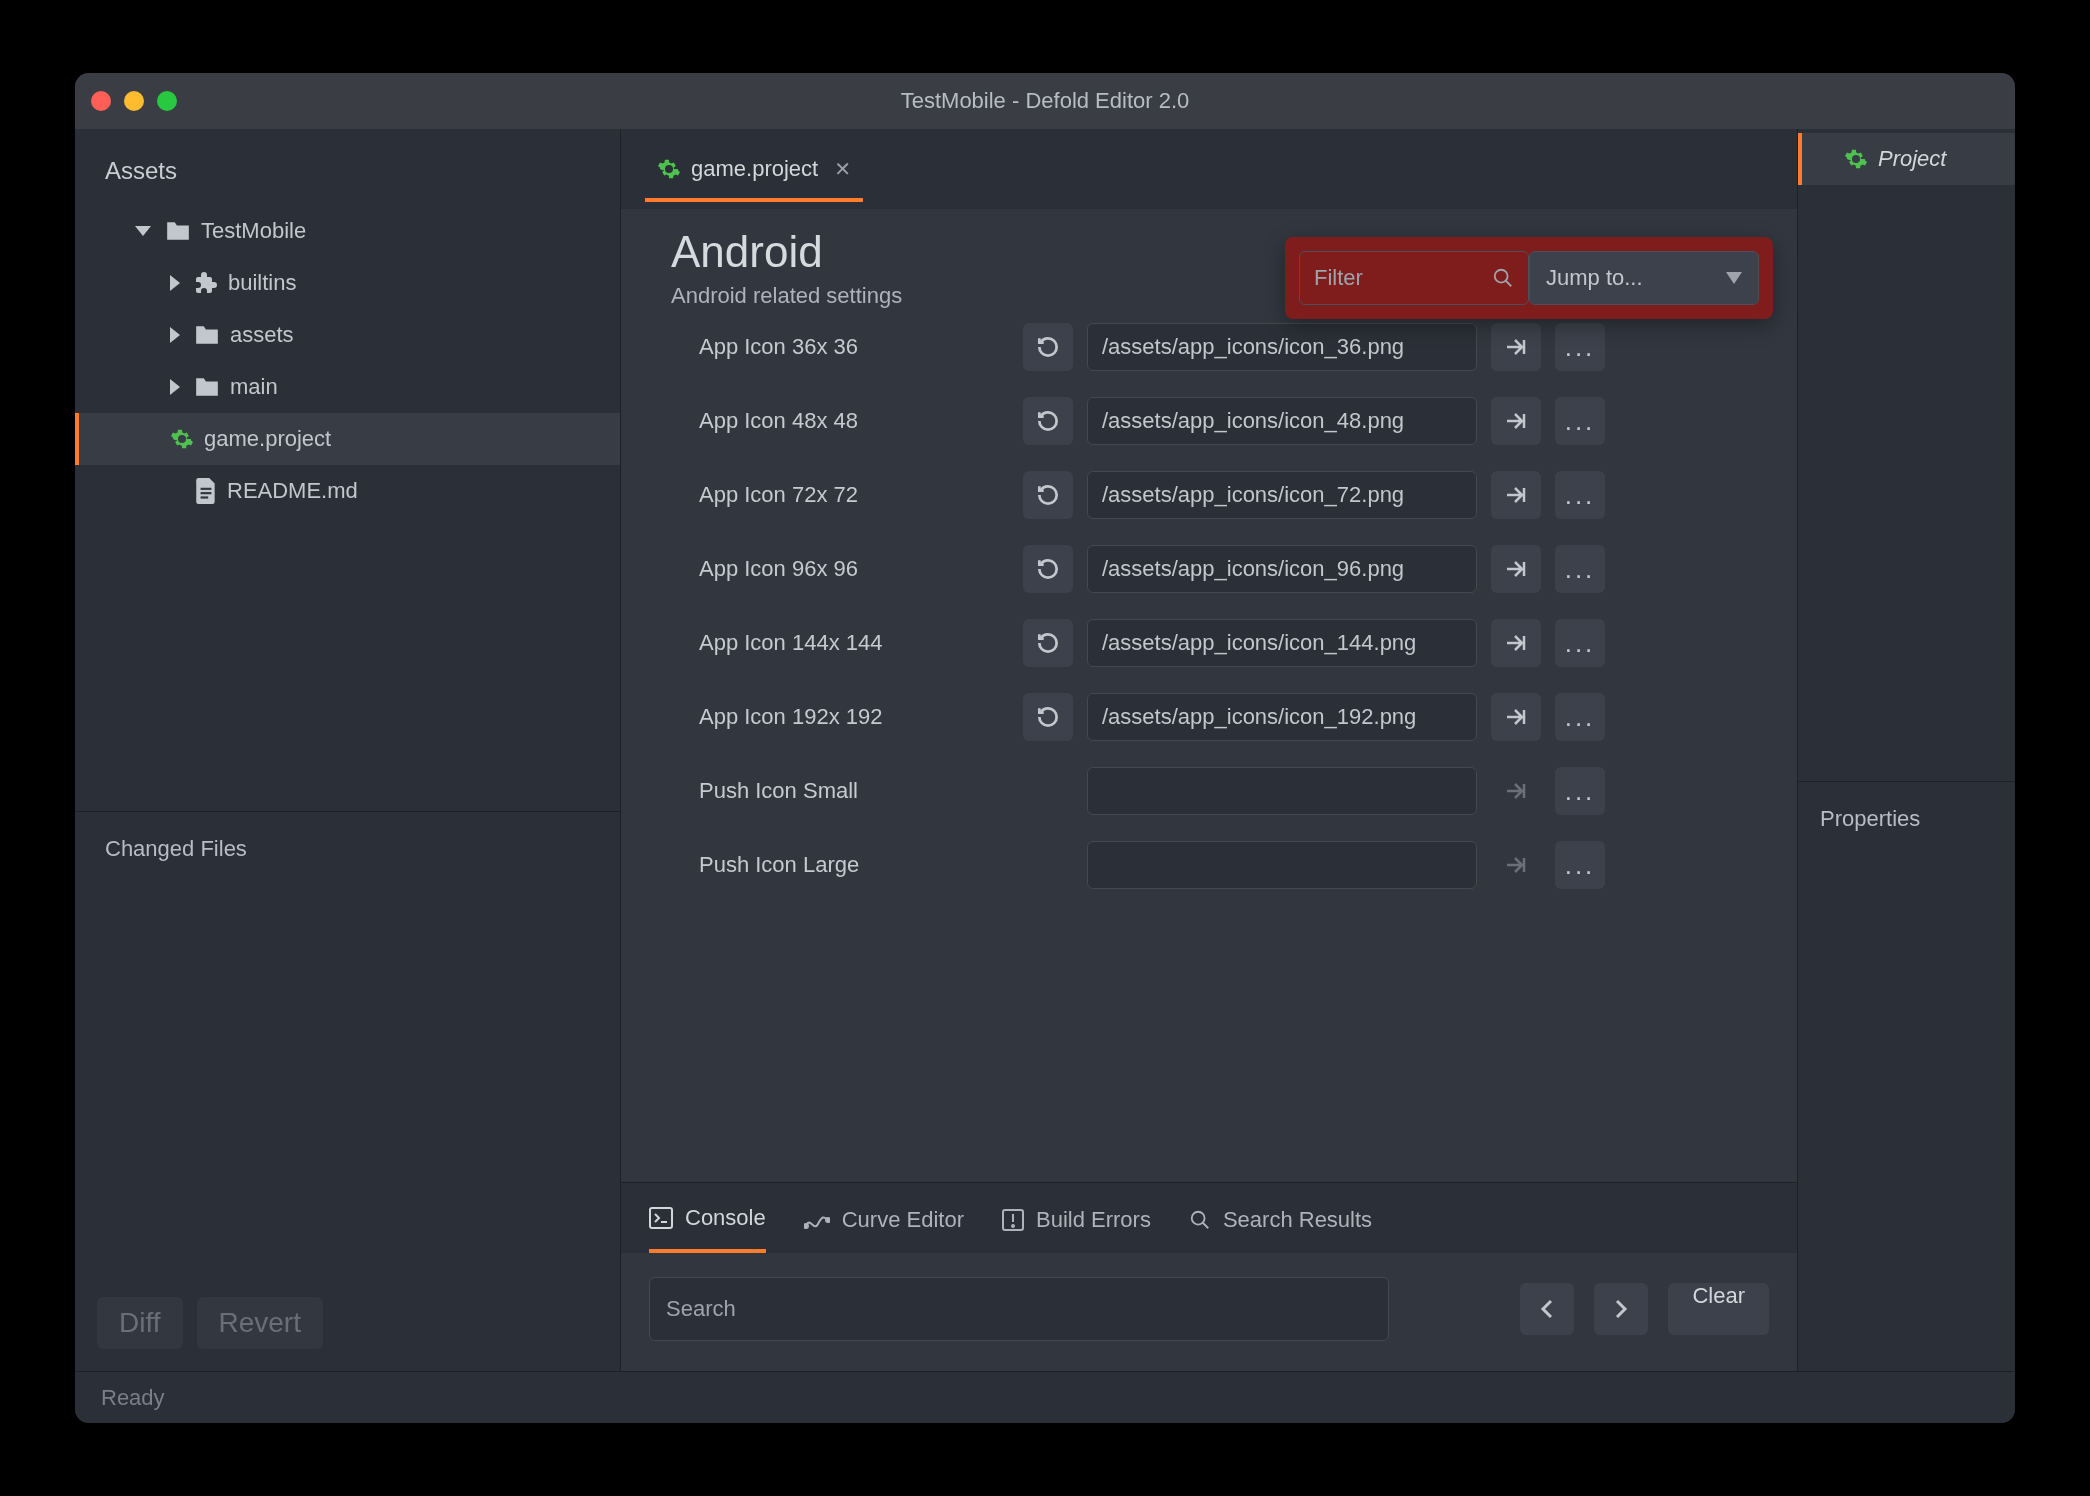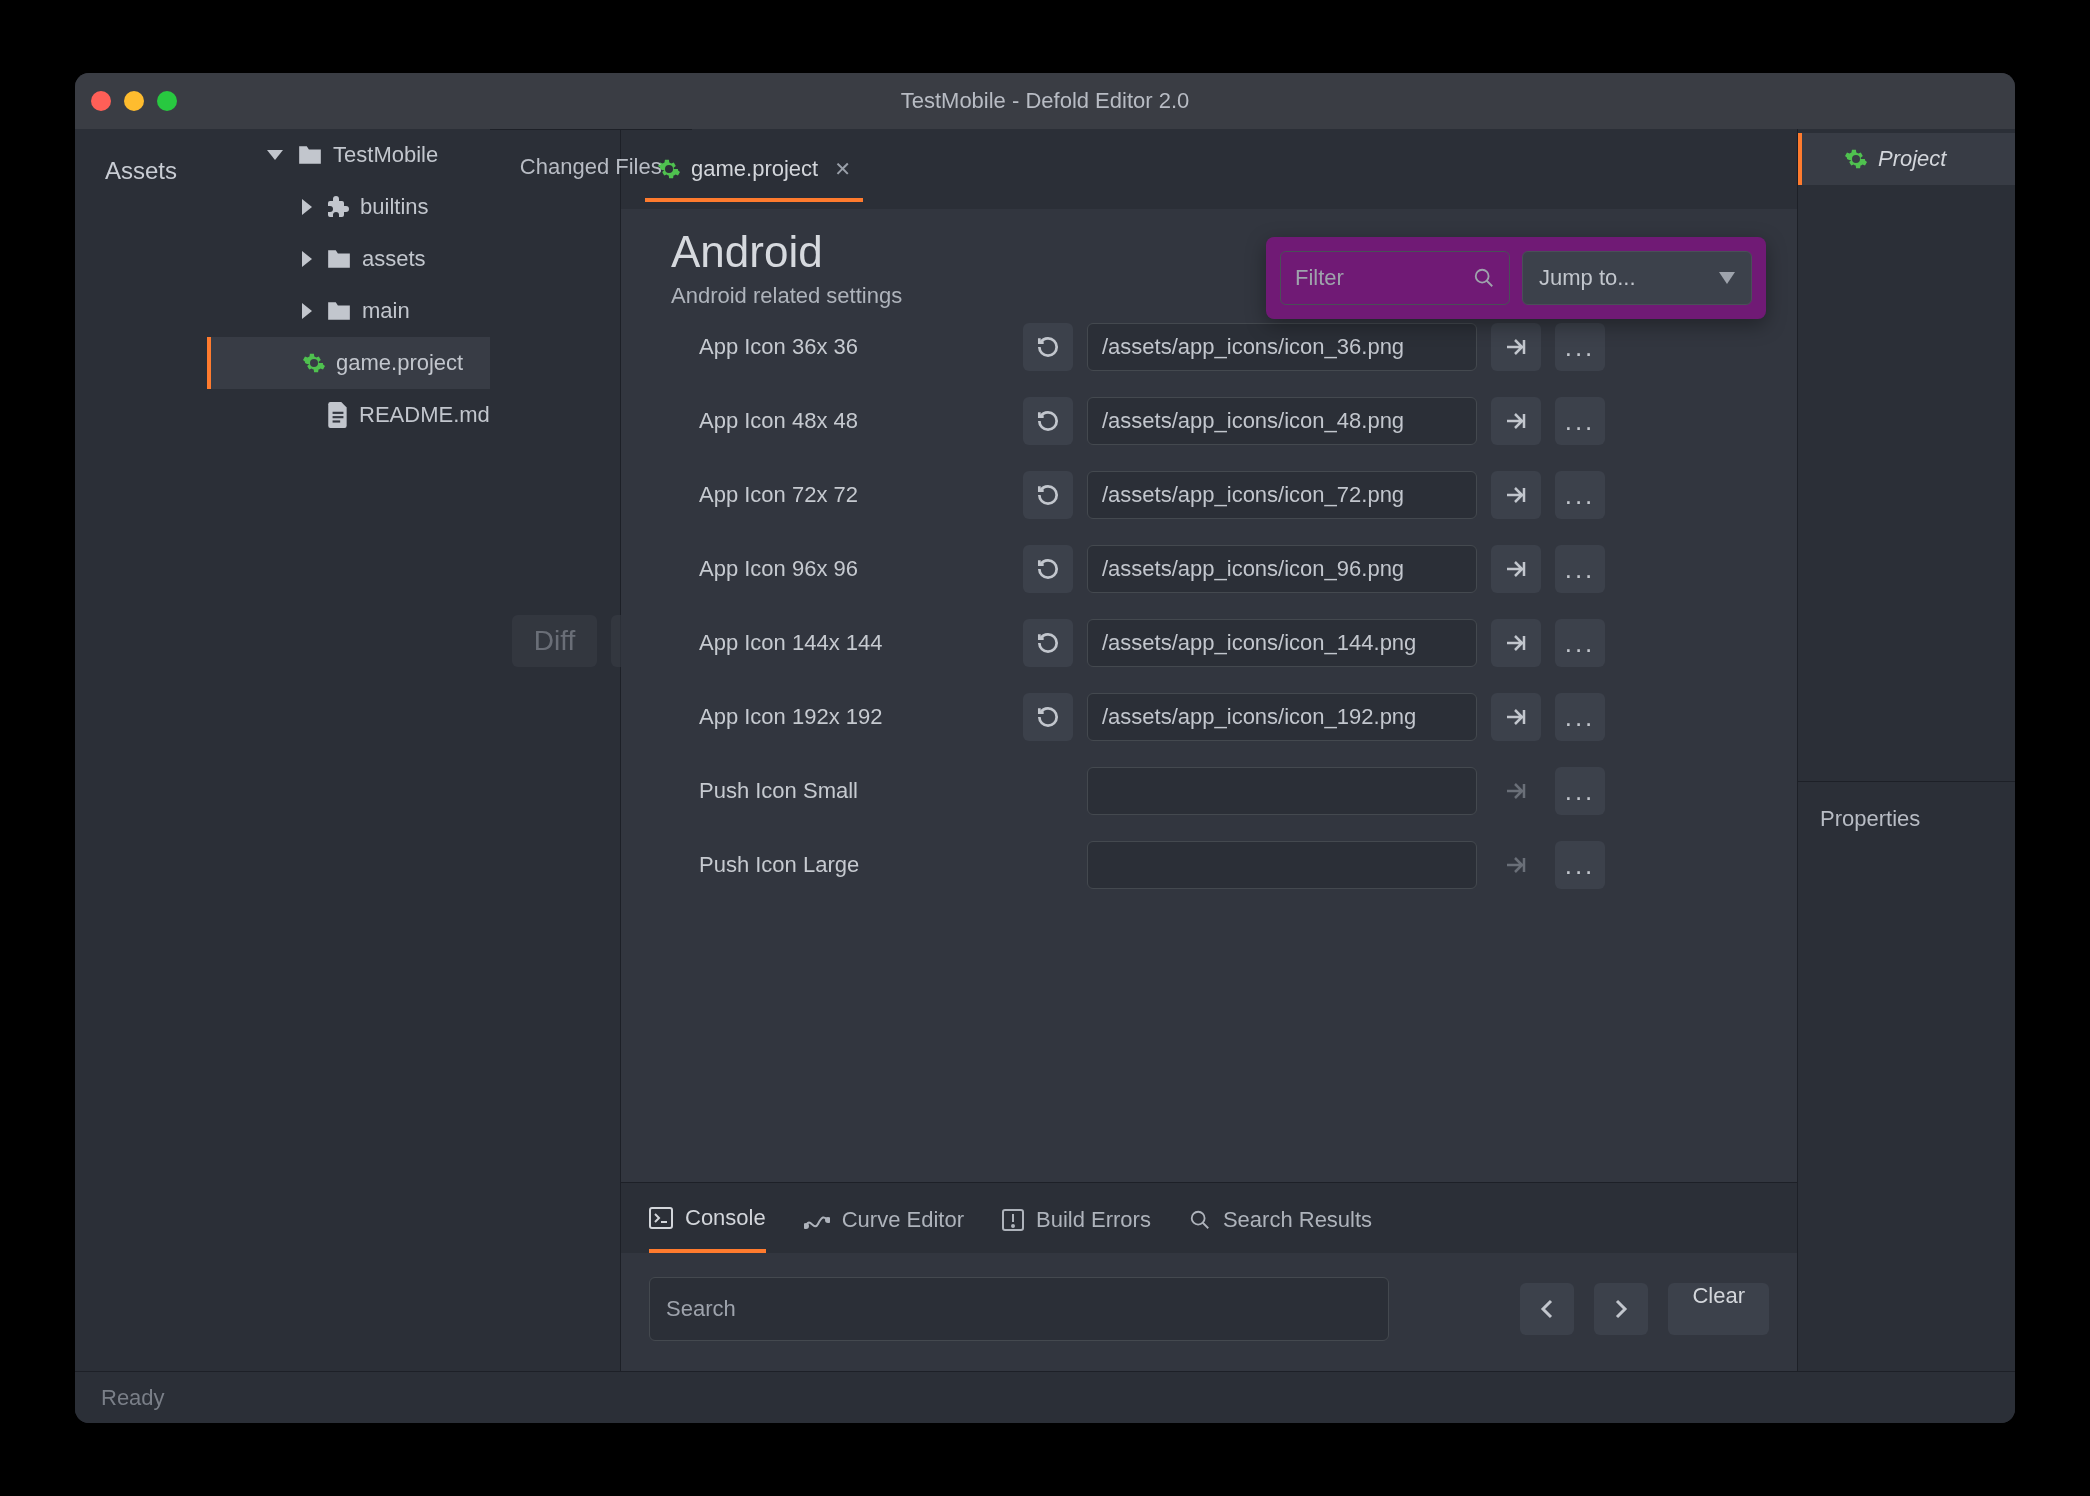--- a/index.html
+++ b/index.html
@@ -36,21 +36,21 @@
 .traffic span { width: 20px; height: 20px; border-radius: 50%; display: block; }
 .tl-red { background: #ff5f57; }
 .tl-yellow { background: #febc2e; }
 .tl-green { background: #28c840; }
 .title {
   position: absolute; left: 0; right: 0; text-align: center;
   color: #b8bcc4; font-size: 22px; pointer-events: none;
 }
 
 .body { flex: 1; display: flex; background: #2b2f37; }
-.left { width: 546px; display: flex; flex-direction: row; border-right: 1px solid #1d2027; }
+.left { width: 546px; display: flex; flex-direction: column; border-right: 1px solid #1d2027; }
 .center { flex: 1; display: flex; flex-direction: column; background: #2b2f37; }
 .right { width: 218px; display: flex; flex-direction: column; border-left: 1px solid #1d2027; }
 
 .panel-header {
   padding: 28px 30px 20px;
   color: #c9cdd4; font-size: 24px;
 }
 .assets-tree { padding: 0 0 0 20px; flex: 1; }
 .tree-item {
   display: flex; align-items: center; gap: 10px;
@@ -93,23 +93,23 @@
 .editor-tab .close-x { color: #9aa0a9; font-size: 20px; margin-left: 6px; }
 
 .editor-body {
   flex: 1; background: #32363f; margin: 0 0 0 0; position: relative;
   padding: 18px 40px 0 50px; overflow: hidden;
 }
 .section-title { font-size: 44px; color: #d6d9de; font-weight: 300; margin-bottom: 6px; }
 .section-sub { color: #aeb3bb; font-size: 22px; margin-bottom: 12px; }
 
 .float-box {
-  position: absolute; top: 28px; right: 31px;
-  background: #701a75; border-radius: 8px; padding: 14px;
-  display: flex; gap: 12px; box-shadow: 0 6px 20px rgba(0,0,0,0.35);
+  position: absolute; top: 28px; right: 24px;
+  background: #7f1d1d; border-radius: 8px; padding: 14px;
+  display: flex; box-shadow: 0 6px 20px rgba(0,0,0,0.35);
 }
 .filter-input {
   width: 230px; height: 54px; background: transparent;
   border: 1px solid #4a4f58; border-radius: 6px;
   display: flex; align-items: center; padding: 0 14px; color: #9ea3ac;
 }
 .filter-input span { flex: 1; }
 .jumpto {
   width: 230px; height: 54px; background: #3c414b;
   border: 1px solid #4a4f58; border-radius: 6px;

